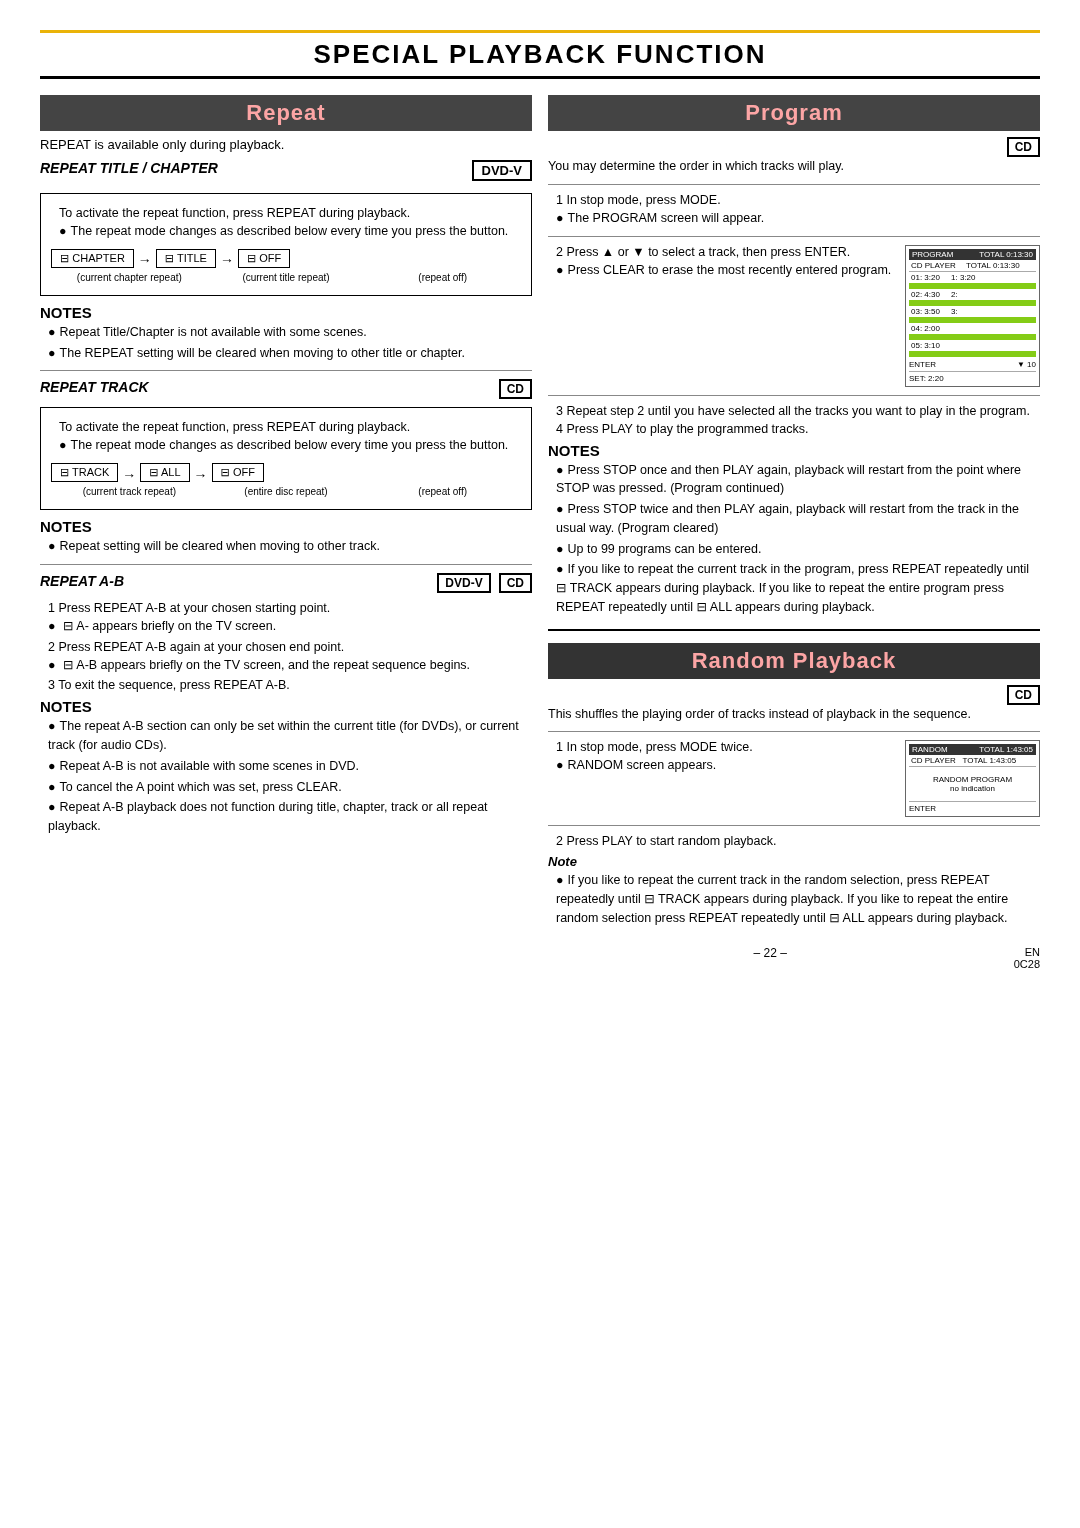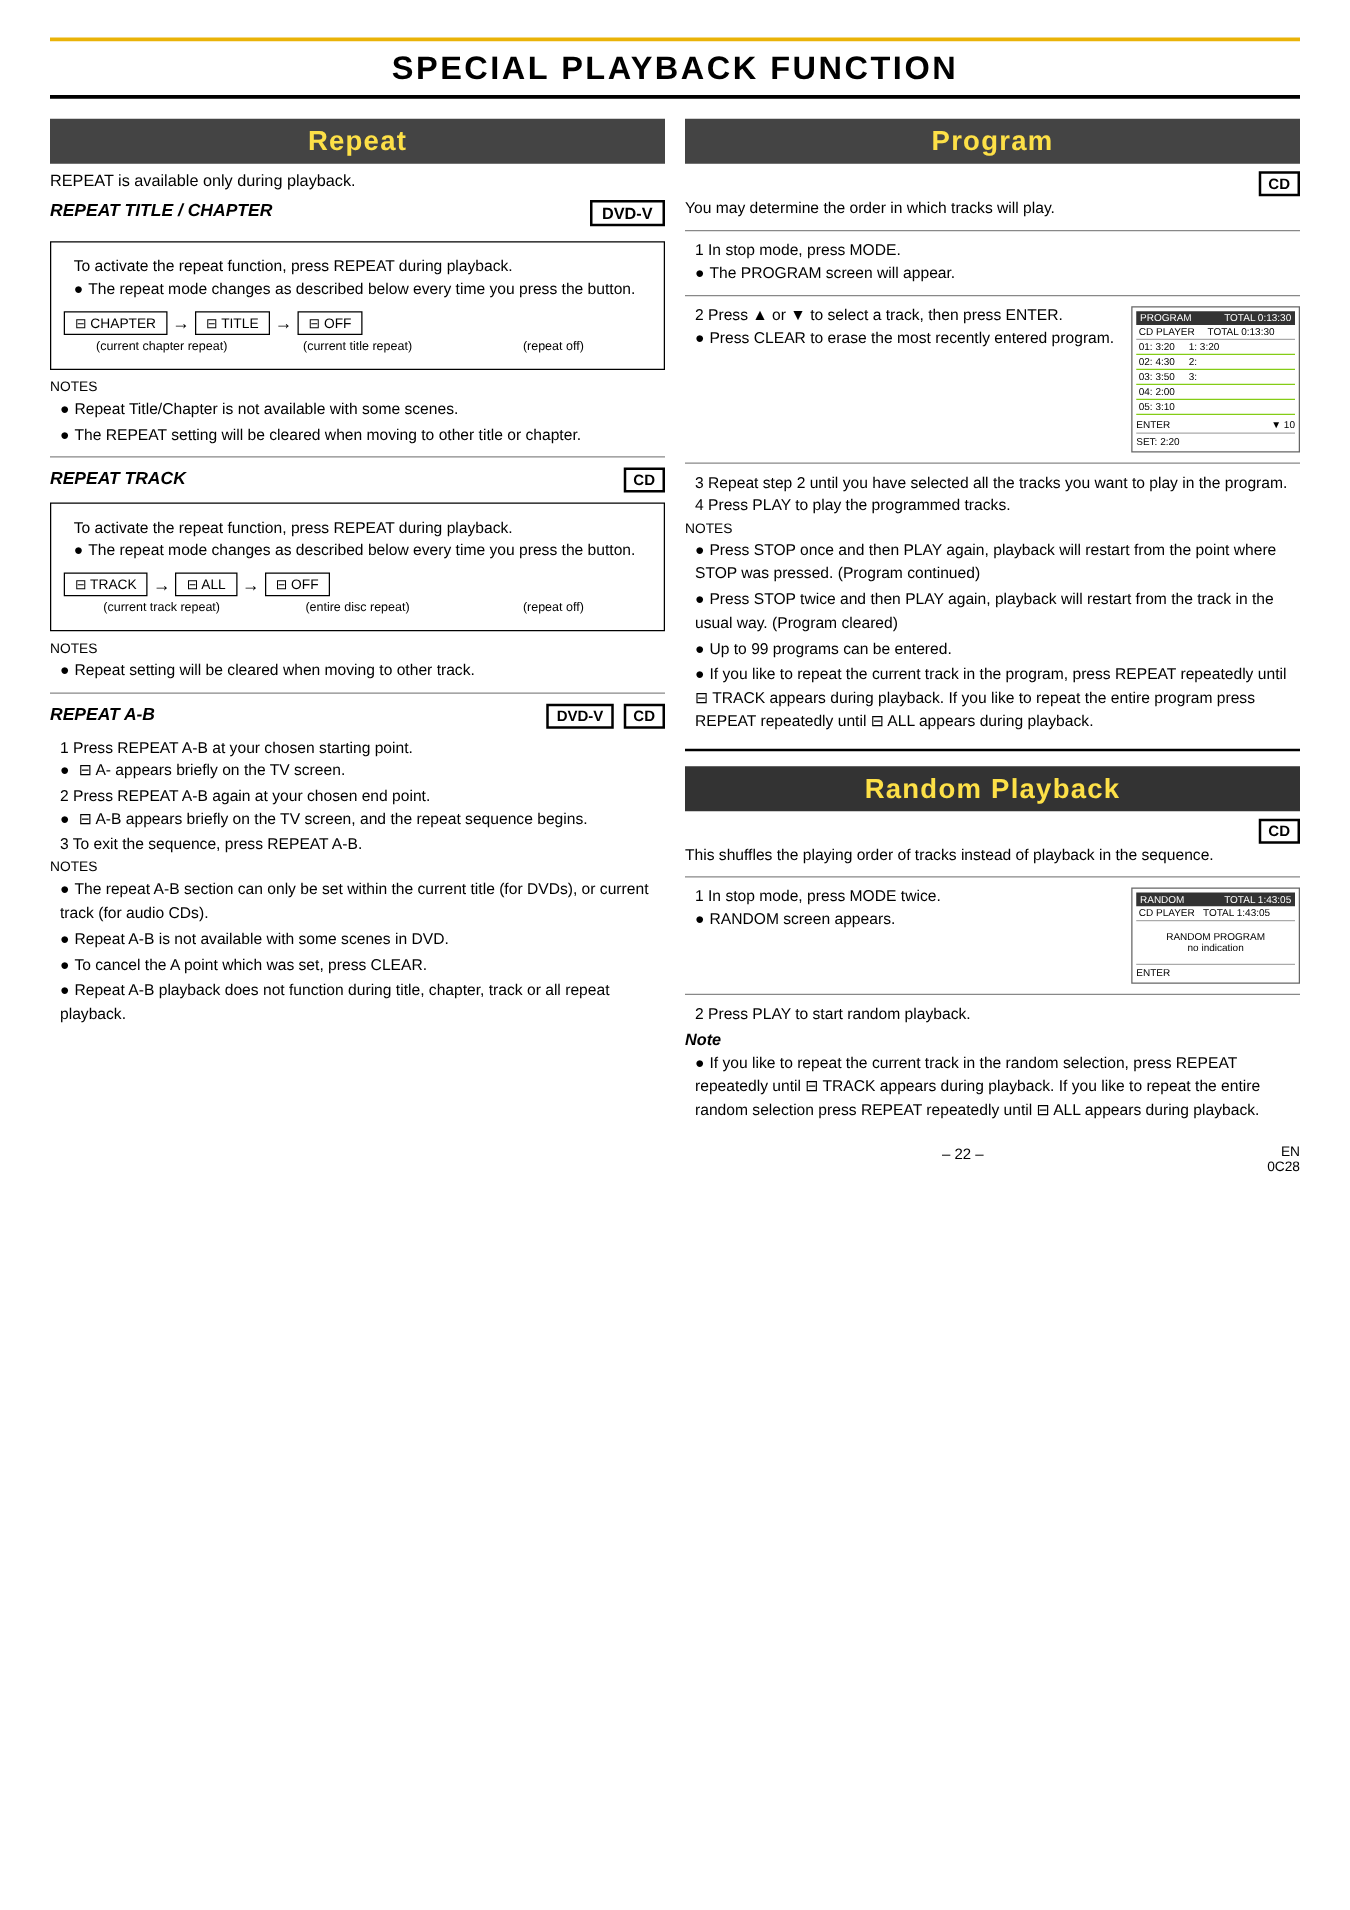--- a/index.html
+++ b/index.html
@@ -27,21 +27,21 @@
       gap: 16px;
     }
     .left-col {
       flex: 1;
     }
     .right-col {
       flex: 1;
     }
     .section-header {
       background: #444444;
-      color: #fde047;
+      color: #fca5a5;
       text-align: center;
       font-size: 22px;
       font-weight: bold;
       padding: 5px 0;
       letter-spacing: 1px;
       margin-bottom: 6px;
     }
     .section-header.dark {
       background: #333333;
     }
@@ -152,22 +152,22 @@
     .clearfix::after {
       content: "";
       display: table;
       clear: both;
     }
     .repeat-available {
       font-size: 13px;
       margin-bottom: 6px;
     }
     .notes-label {
-      font-weight: normal;
-      font-size: 11px;
+      font-weight: bold;
+      font-size: 15px;
       margin: 6px 0 2px 0;
     }
     .note-label-single {
       font-weight: bold;
       font-size: 13px;
       margin: 6px 0 2px 0;
       font-style: italic;
     }
     .screen-box {
       border: 1px solid #666;
@@ -182,21 +182,21 @@
       background: #333;
       color: #fff;
       font-size: 8px;
       padding: 1px 3px;
       display: flex;
       justify-content: space-between;
     }
     .screen-row {
       display: flex;
       font-size: 8px;
-      border-bottom: 1px solid #84cc16;
+      border-bottom: 6px solid #84cc16;
       padding: 1px 2px;
     }
     .screen-left { width: 40px; }
   </style>
 </head>
 <body>
 
 <div>
 
   <div class="page-title">SPECIAL PLAYBACK FUNCTION</div>

